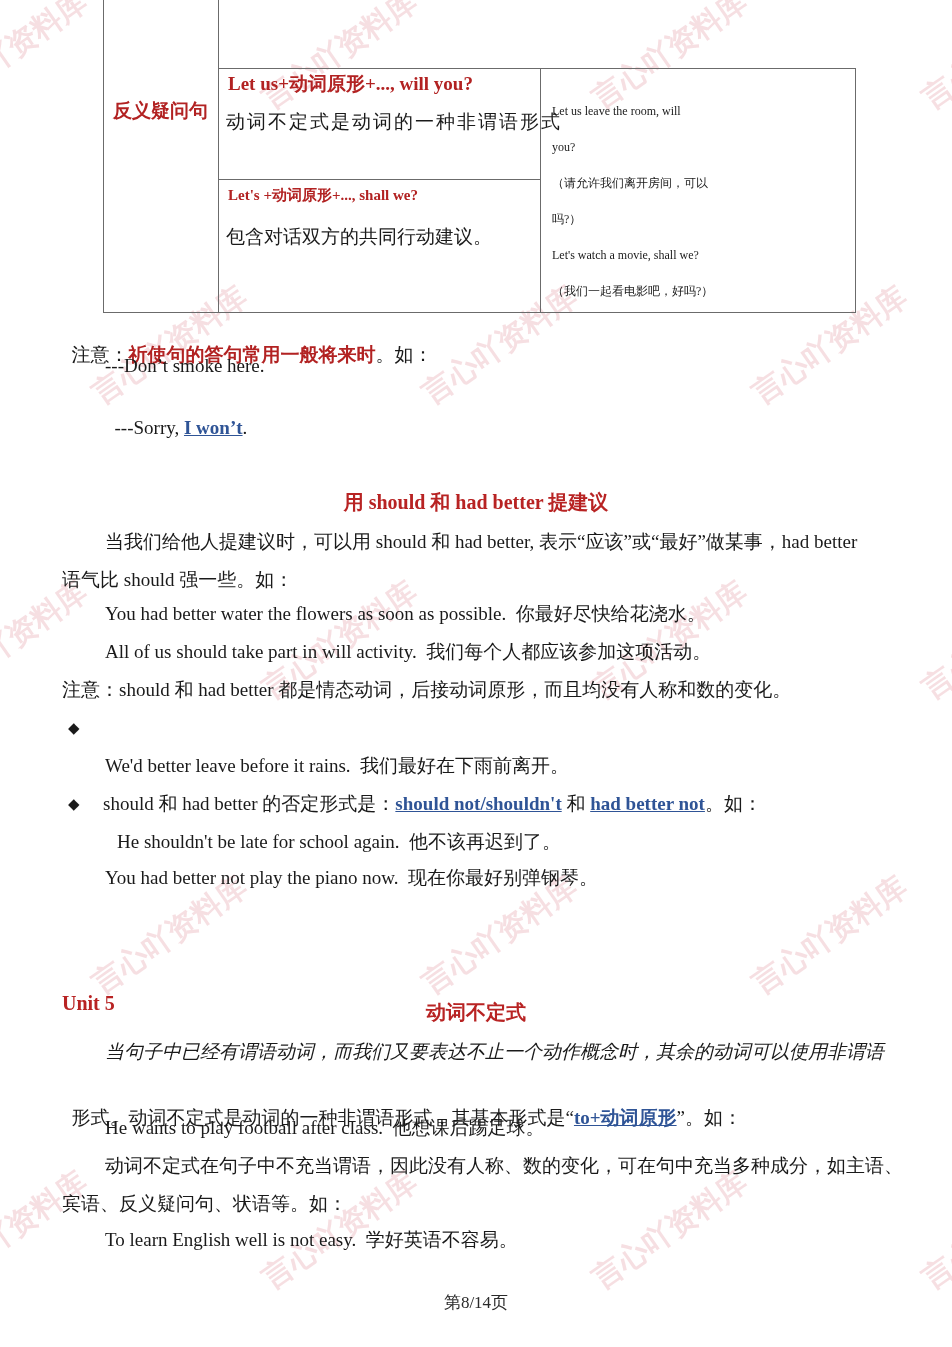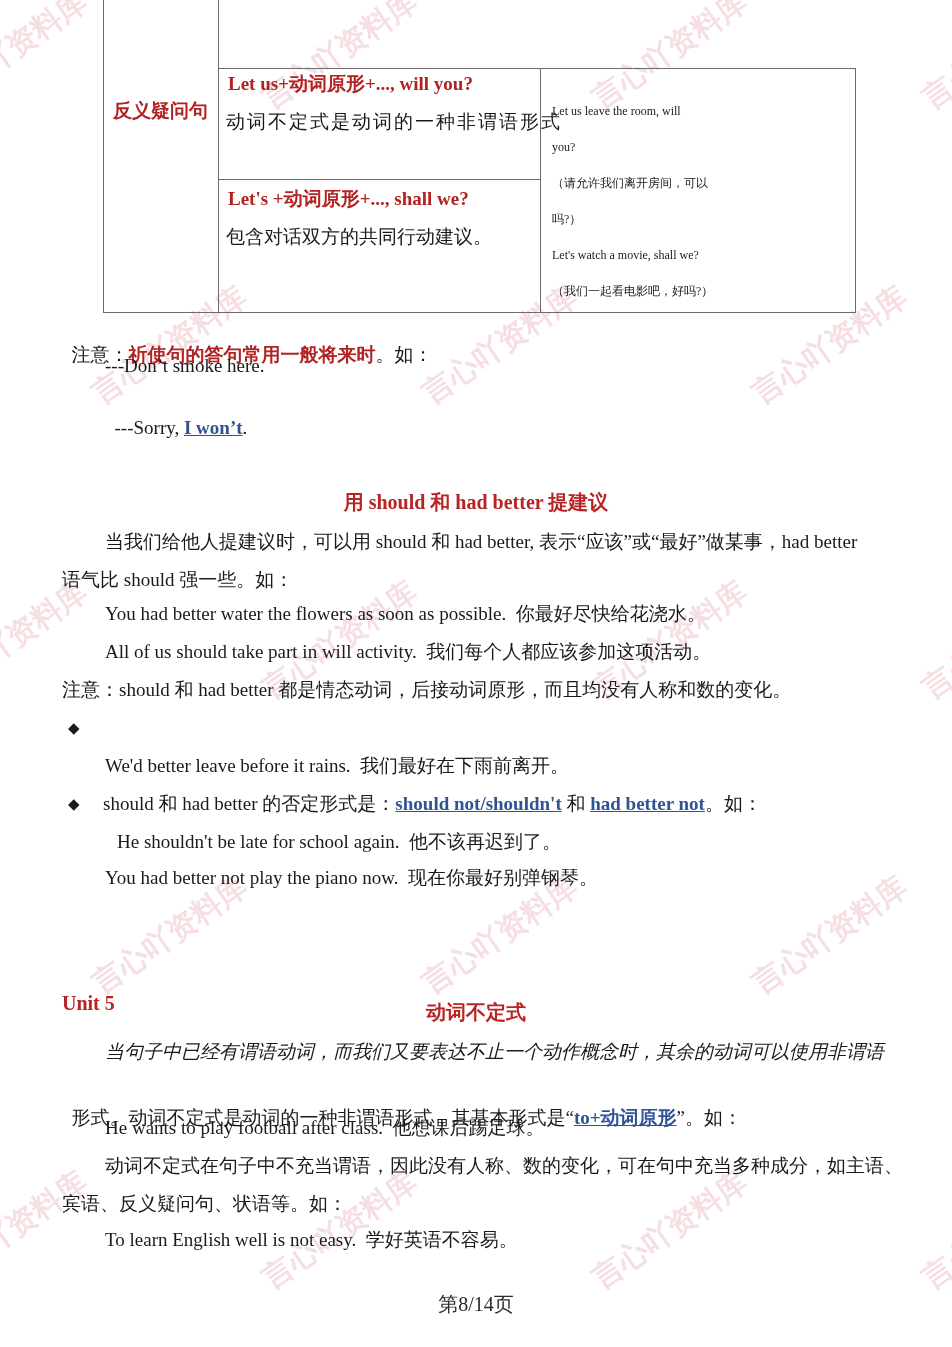--- a/index.html
+++ b/index.html
@@ -17,21 +17,21 @@
   .heading{font-size:20px;font-weight:bold;color:#b82323;}
   .tline{position:absolute;background:#6b6b6b;}
   .cellblock{font-size:12px;line-height:38px;}
   .wm{
     position:absolute;transform:rotate(-35deg);transform-origin:center;
     font-size:30px;font-weight:bold;white-space:nowrap;pointer-events:none;
     font-family:"Liberation Sans","DejaVu Sans",sans-serif;
   }
   .bullet-row{display:flex;align-items:flex-start;}
   .bullet-marker{width:35px;font-size:15px;line-height:28px;flex:0 0 35px;}
-  .footer{font-size:20px;color:#2a2a2a;}
+  .footer{font-size:17px;color:#2a2a2a;}
 </style>
 </head>
 <body>
 
 <div id="watermarks">
     <div class="wm" style="color: rgba(225, 150, 160, 0.3); left: -80px; top: 30px;">言心吖资料库</div>
     <div class="wm" style="color: rgba(225, 150, 160, 0.3); left: 250px; top: 30px;">言心吖资料库</div>
     <div class="wm" style="color: rgba(225, 150, 160, 0.3); left: 580px; top: 30px;">言心吖资料库</div>
     <div class="wm" style="color: rgba(225, 150, 160, 0.3); left: 910px; top: 30px;">言心吖资料库</div>
     <div class="wm" style="color: rgba(225, 150, 160, 0.3); left: 80px; top: 325px;">言心吖资料库</div>
@@ -58,21 +58,21 @@
   <div class="tline" style="left:752px;top:68px;width:1px;height:245px;"></div>
   <div class="tline" style="left:115px;top:68px;width:638px;height:1px;"></div>
   <div class="tline" style="left:115px;top:179px;width:322px;height:1px;"></div>
   <div class="tline" style="left:0;top:312px;width:753px;height:1px;"></div>
 
   <div class="abs red-bold" style="left:0;top:98px;width:115px;text-align:center;font-size:19px;">反义疑问句</div>
 
   <div class="abs red-bold" style="left:125px;top:71px;font-size:19px;white-space:pre;">Let us+动词原形+..., will you?</div>
   <div class="abs line" style="left:123px;top:108px;letter-spacing:2px;">动词不定式是动词的一种非谓语形式</div>
 
-  <div class="abs red-bold" style="left:125px;top:186px;font-size:19px;white-space:pre;">Let's +动词原形+..., shall we?</div>
+  <div class="abs red-bold" style="left:125px;top:186px;font-size:15px;white-space:pre;">Let's +动词原形+..., shall we?</div>
   <div class="abs line" style="left:123px;top:223px;">包含对话双方的共同行动建议。</div>
 
   <div class="abs cellblock preline" style="left:449px;top:93px;width:298px;line-height:36px;">Let us leave the room, will
 you?
 （请允许我们离开房间，可以
 吗?）
 Let's watch a movie, shall we?
 （我们一起看电影吧，好吗?）</div>
 </div>
 

